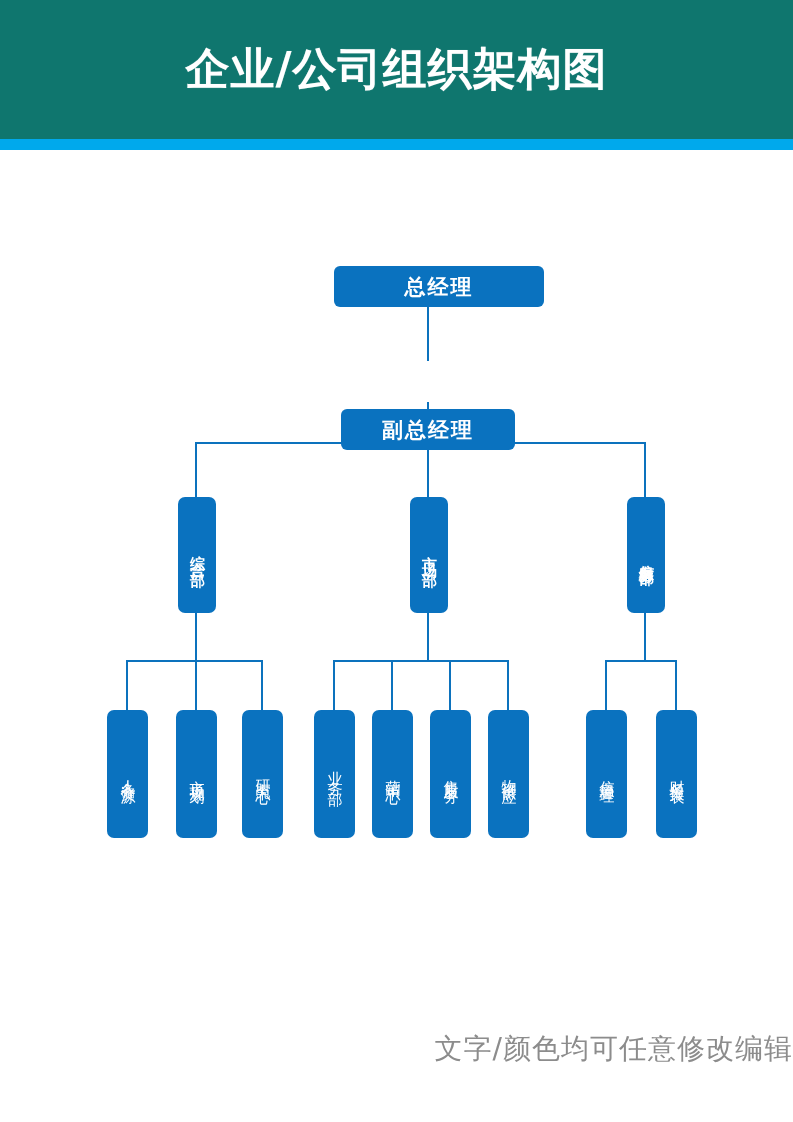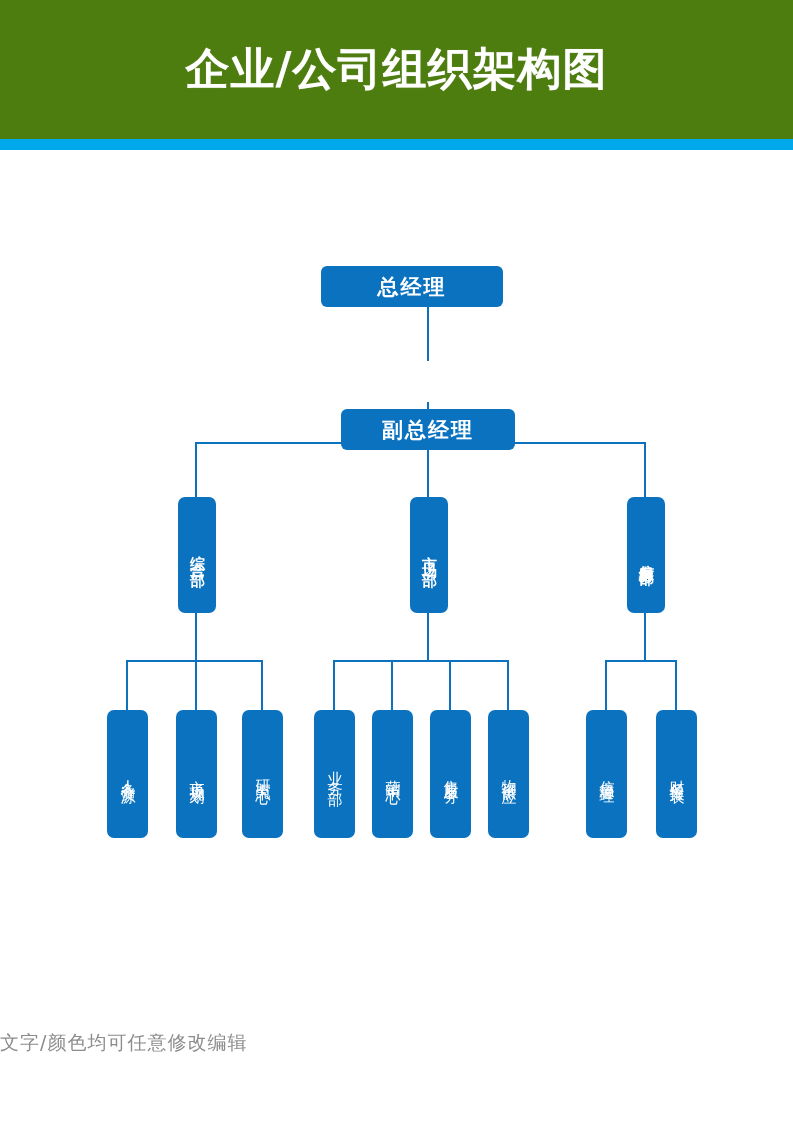--- a/index.html
+++ b/index.html
@@ -8,21 +8,21 @@
     background:#ffffff;
     font-family:"DejaVu Sans","Liberation Sans",sans-serif;
     overflow:hidden;
     position:relative;
   }
   .page{position:relative;width:793px;height:1122px;}
 
   
   .header{
     position:absolute;left:0;top:0;width:793px;height:139px;
-    background:#4d7c0f;
+    background:#0f766e;
   }
   .header-title{
     position:absolute;left:0;top:0;width:793px;height:139px;
     display:flex;align-items:center;justify-content:center;
     color:#ffffff;font-size:44px;font-weight:bold;
     letter-spacing:1px;
     text-shadow:0 0 1px rgba(255,255,255,.4);
   }
   .header-stripe{
     position:absolute;left:0;top:139px;width:793px;height:11px;
@@ -64,37 +64,37 @@
   .node.lvl3.loose{letter-spacing:10px;}
 
   
   .ln{position:absolute;background:#0c72bd;z-index:1;}
   .ln.v{width:2px;}
   .ln.h{height:2px;}
 
   
   .footer{
     position:absolute;left:0;top:1030px;width:793px;
-    text-align:left;
-    color:#8c8c8c;font-size:19px;letter-spacing:1px;
+    text-align:right;
+    color:#8c8c8c;font-size:28px;letter-spacing:1px;
   }
 </style>
 </head>
 <body>
 
 <div class="page">
 
   <div class="header">
     <div class="header-title">企业/公司组织架构图</div>
   </div>
   <div class="header-stripe"></div>
 
   <div class="chart">
 
-    <div class="node h" style="left:321px;top:116px;width:182px;height:41px;text-align:right;">总经理</div>
+    <div class="node h" style="left:334px;top:116px;width:210px;height:41px;text-align:right;">总经理</div>
 
     <div class="ln v" style="left:427px;top:157px;height:54px;"></div>
 
     <div class="node h" style="left:341px;top:211px;width:174px;height:41px;margin-top:48px;">副总经理</div>
 
     <div class="ln v" style="left:427px;top:252px;height:42px;"></div>
     <div class="ln h" style="left:196px;top:292px;width:449px;"></div>
     <div class="ln v" style="left:195px;top:292px;height:55px;"></div>
     <div class="ln v" style="left:427px;top:292px;height:55px;"></div>
     <div class="ln v" style="left:644px;top:292px;height:55px;"></div>

